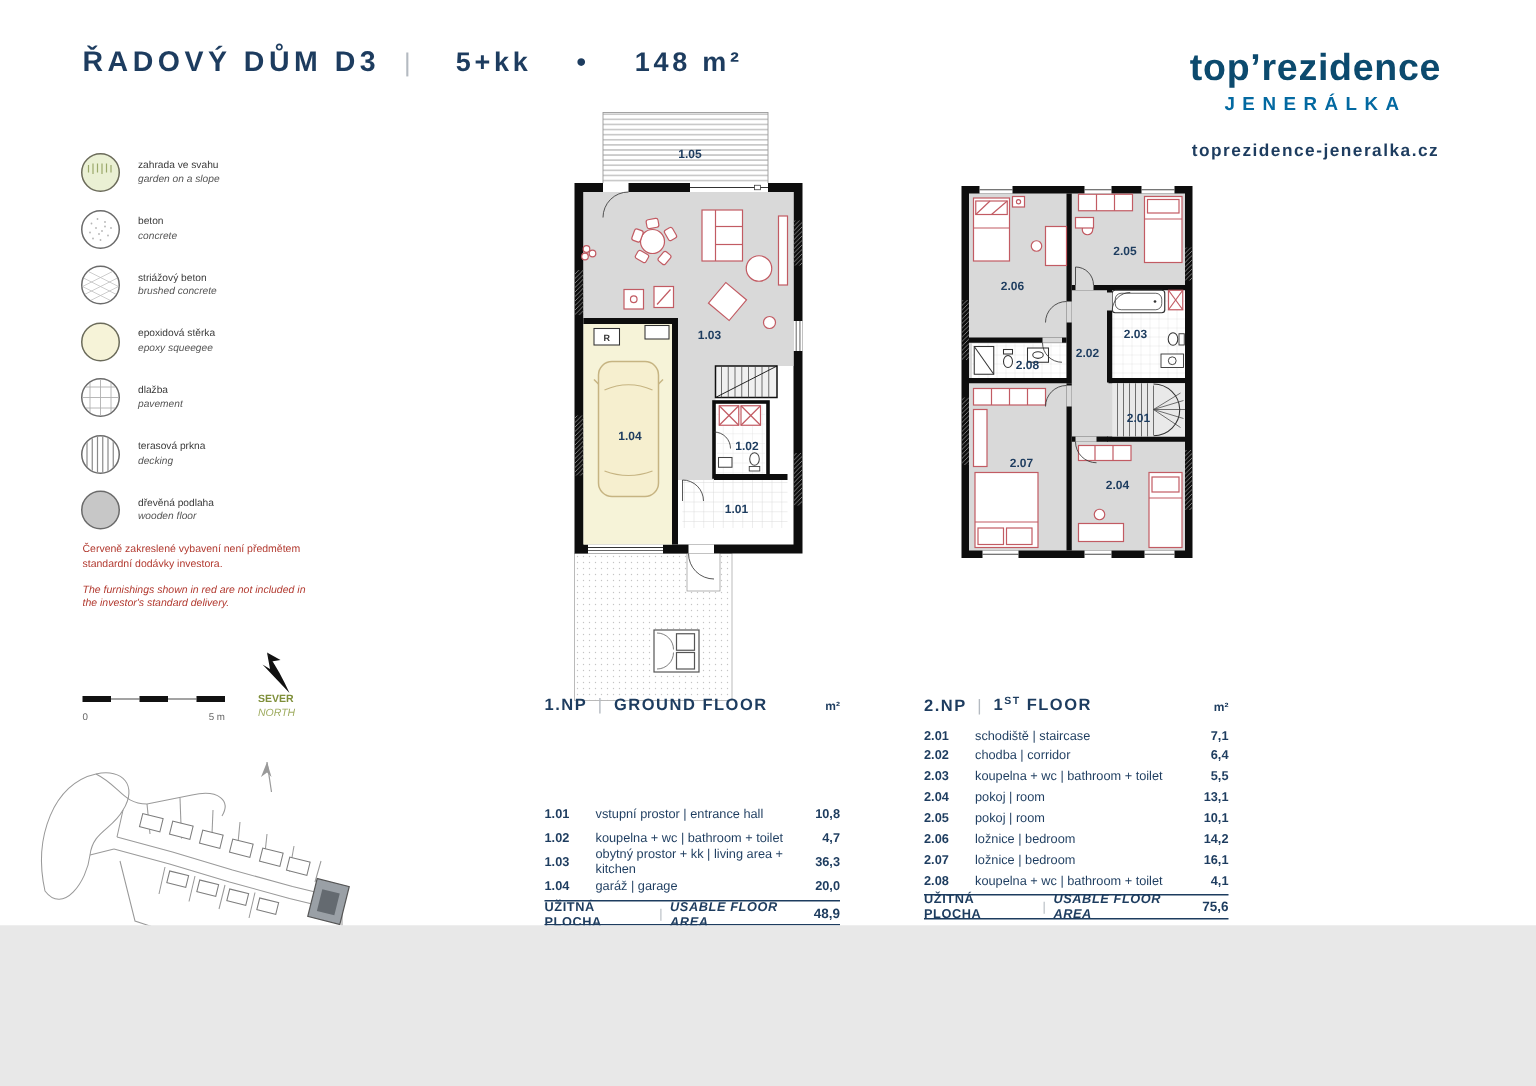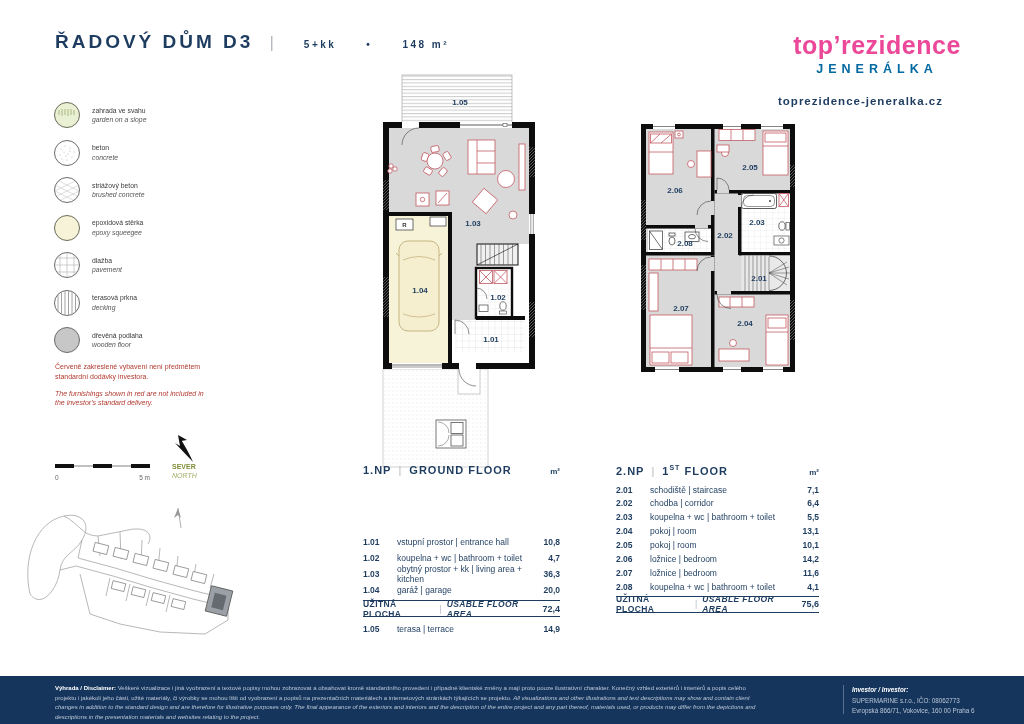--- a/index.html
+++ b/index.html
@@ -1,27 +1,27 @@
 <!DOCTYPE html>
 <html><head>
 <meta charset="utf-8">
 <style>
   html,body{margin:0;padding:0;background:#e8e8e8;}
-  .page{position:relative;width:1024px;height:724px;background:#ffffff;overflow:hidden;
+  .page{position:relative;width:1024px;height:617px;background:#ffffff;overflow:hidden;
         font-family:"Liberation Sans",sans-serif;color:#1d3c5f;}
   .abs{position:absolute;}
   
   .title-row{position:absolute;left:55px;top:31px;display:flex;align-items:baseline;gap:16px;}
   .title{font-size:19px;font-weight:bold;letter-spacing:3px;color:#1d3c5f;white-space:nowrap;}
   .title-sep{font-size:17px;color:#b4bac1;font-weight:normal;}
-  .subtitle{font-size:10px;font-weight:bold;letter-spacing:2.5px;white-space:nowrap;padding-left:14px;}
+  .subtitle{font-size:18px;font-weight:bold;letter-spacing:2.5px;white-space:nowrap;padding-left:14px;}
   .logo{position:absolute;left:778px;top:33px;width:198px;text-align:center;}
-  .logo-brand{font-size:25px;font-weight:bold;letter-spacing:0.5px;color:#ec4899;line-height:1;}
+  .logo-brand{font-size:25px;font-weight:bold;letter-spacing:0.5px;color:#0c4a6e;line-height:1;}
   .logo-loc{font-size:12.5px;font-weight:bold;letter-spacing:5px;color:#0369a1;margin-top:4px;}
-  .logo-url{position:absolute;left:778px;top:95px;width:198px;text-align:left;
+  .logo-url{position:absolute;left:778px;top:95px;width:198px;text-align:center;
             font-size:11.5px;font-weight:bold;letter-spacing:1px;color:#1d3c5f;}
   
   .legend{position:absolute;left:53px;top:101px;}
   .legend-item{display:flex;align-items:center;gap:11px;margin-bottom:9.5px;height:28px;}
   .legend-label .cz{font-size:6.8px;color:#3a3a3a;line-height:1.35;}
   .legend-label .en{font-size:6.8px;color:#555;font-style:italic;line-height:1.35;}
   
   .note{position:absolute;left:55px;top:362px;width:152px;}
   .note .cz{font-size:7px;color:#b23a30;line-height:1.4;margin:0;}
   .note .en{font-size:7px;color:#b23a30;font-style:italic;line-height:1.4;margin:7px 0 0 0;}
@@ -595,21 +595,21 @@
       </div>
     <div class="row">
       <span class="code">1.04</span>
       <span class="nm">garáž | garage</span>
       <span class="ar">20,0</span>
       </div>
     <div class="total">
       <span class="lbl">UŽITNÁ PLOCHA</span>
       <span class="pipe">|</span>
       <span class="lble">USABLE FLOOR AREA</span>
-      <span class="ar">72,4</span>
+      <span class="ar">48,9</span>
     </div>
     <div class="row extra">
       <span class="code">1.05</span>
       <span class="nm">terasa | terrace</span>
       <span class="ar">14,9</span>
       </div>
   </div>
 
   <div class="rtable t2">
     <div class="thead">
@@ -645,21 +645,21 @@
       <span class="ar">10,1</span>
       </div>
     <div class="row">
       <span class="code">2.06</span>
       <span class="nm">ložnice | bedroom</span>
       <span class="ar">14,2</span>
       </div>
     <div class="row">
       <span class="code">2.07</span>
       <span class="nm">ložnice | bedroom</span>
-      <span class="ar">11,6</span>
+      <span class="ar">16,1</span>
       </div>
     <div class="row">
       <span class="code">2.08</span>
       <span class="nm">koupelna + wc | bathroom + toilet</span>
       <span class="ar">4,1</span>
       </div>
     <div class="total">
       <span class="lbl">UŽITNÁ PLOCHA</span>
       <span class="pipe">|</span>
       <span class="lble">USABLE FLOOR AREA</span>

